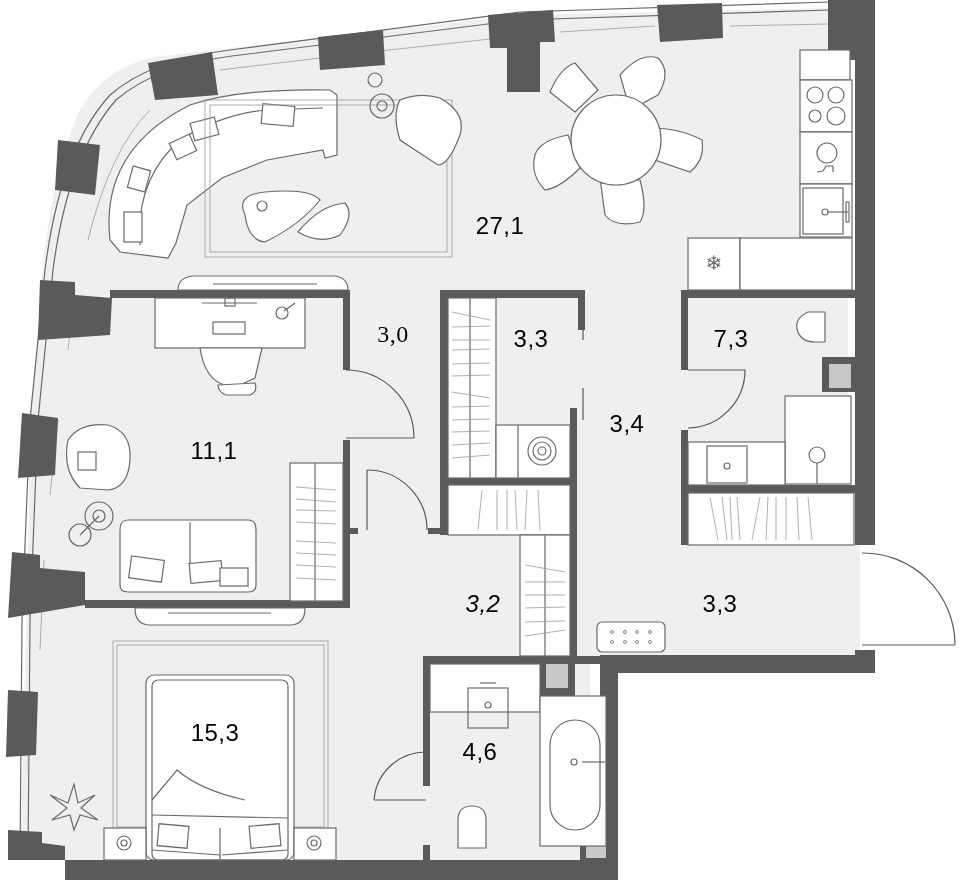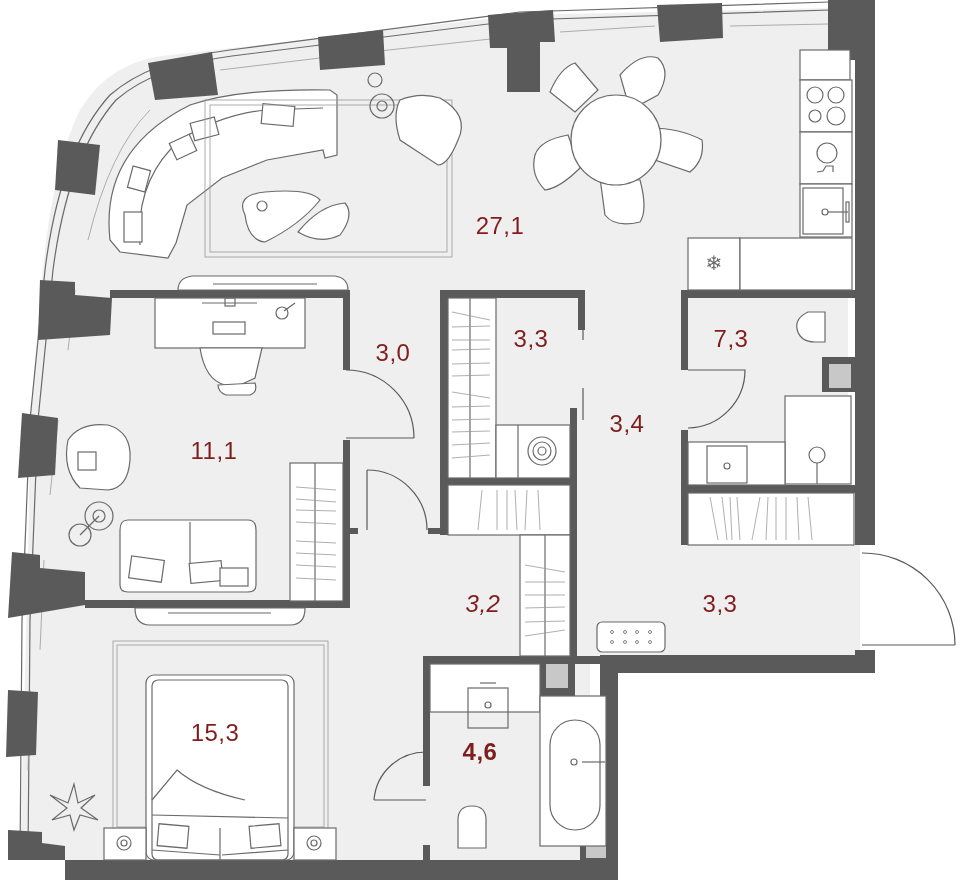--- a/index.html
+++ b/index.html
@@ -2,21 +2,21 @@
 <html><head>
 <meta charset="utf-8">
 <style>
   html, body { margin: 0; padding: 0; background: #ffffff; }
   body { width: 963px; height: 880px; overflow: hidden; position: relative; font-family: "Liberation Sans", sans-serif; }
   #plan { position: absolute; left: 0; top: 0; width: 963px; height: 880px; }
   .room-label {
     position: absolute;
     font-family: "Liberation Sans", sans-serif;
     font-size: 24px;
-    color: #7f1d1d;
+    color: #000000;
     letter-spacing: 0.5px;
     transform: translate(-50%, -50%);
     white-space: nowrap;
   }
   .wall { fill: #5a5a5a; }
   .floor { fill: #efefef; }
   .furn { fill: #ffffff; stroke: #6a6a6a; stroke-width: 1.2; }
   .line { fill: none; stroke: #6a6a6a; stroke-width: 1.2; }
   .thin { fill: none; stroke: #9a9a9a; stroke-width: 0.8; }
   .shaft { fill: #c8c8c8; }
@@ -305,21 +305,21 @@
     <rect class="furn" x="294" y="828" width="42" height="32"></rect>
     <circle class="line" cx="314" cy="843" r="7"></circle>
       <circle class="line" cx="314" cy="843" r="3"></circle>
   </g>
   <g>
     <path class="line" d="M74,784 L78,803 L95,795 L81,808 L98,820 L80,815 L74,830 L70,815 L52,820 L67,808 L50,795 L68,803 Z"></path>
   </g>
 </svg>
 
 <div class="room-label" style="left:500px; top:226px;">27,1</div>
-<div class="room-label" style="left:393px; top:353px;">3,0</div>
+<div class="room-label" style="left:393px; top:334px;font-family:Liberation Serif, serif;">3,0</div>
 <div class="room-label" style="left:531px; top:339px;">3,3</div>
 <div class="room-label" style="left:731px; top:339px;">7,3</div>
 <div class="room-label" style="left:627px; top:424px;">3,4</div>
 <div class="room-label" style="left:214px; top:451px;">11,1</div>
 <div class="room-label" style="left:483px; top:604px;font-style:italic;">3,2</div>
 <div class="room-label" style="left:720px; top:604px;">3,3</div>
 <div class="room-label" style="left:215px; top:733px;">15,3</div>
-<div class="room-label" style="left:480px; top:752px;font-weight:bold;">4,6</div>
+<div class="room-label" style="left:480px; top:752px;">4,6</div>
 
 </body></html>

